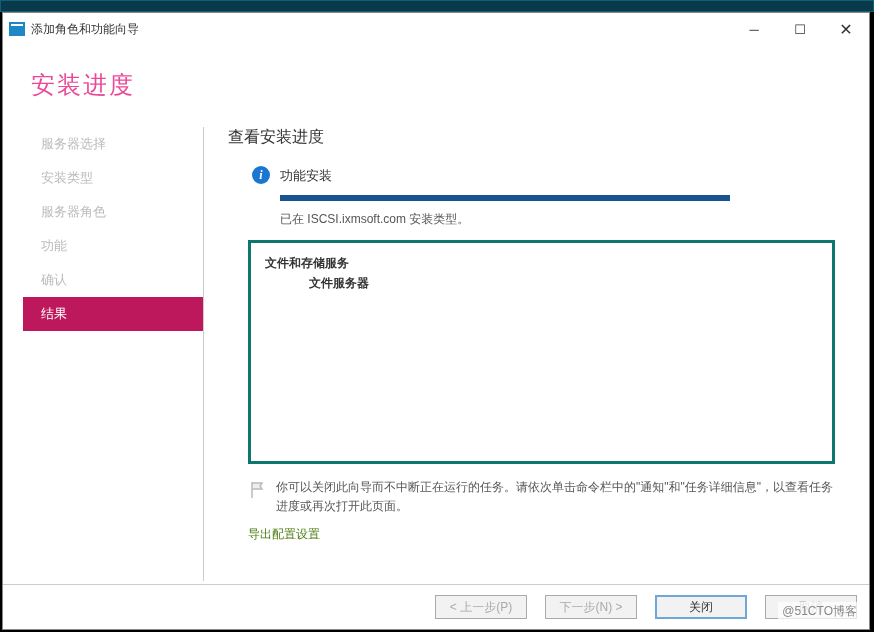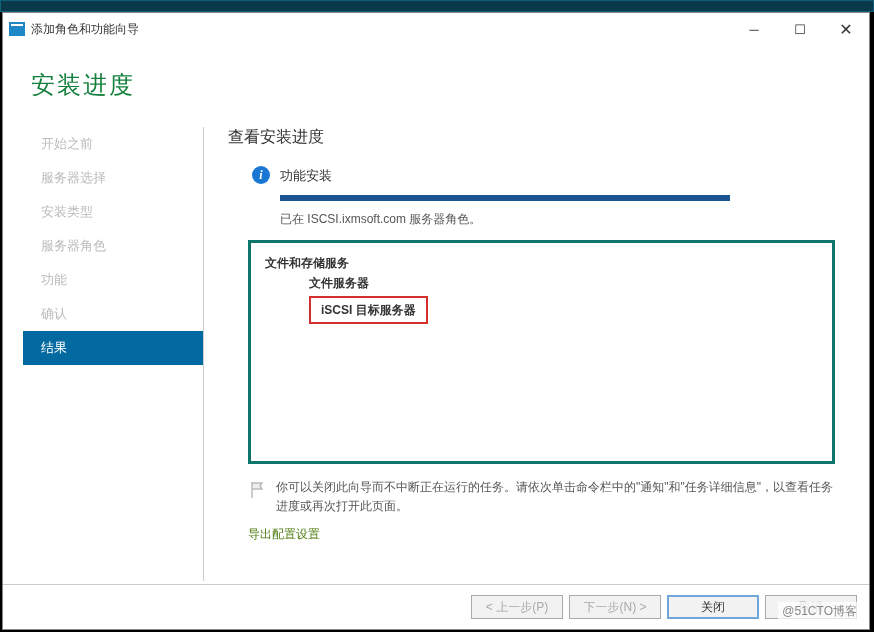--- a/index.html
+++ b/index.html
@@ -12,30 +12,30 @@
     
     .titlebar { height: 32px; display: flex; align-items: center; background: #fff; padding: 0 0 0 6px; }
     .titlebar .icon { width: 16px; height: 14px; background: #1e88c7; margin-right: 6px; position: relative; }
     .titlebar .icon::before { content:''; position:absolute; left:2px; top:2px; width:12px; height:2px; background:#fff; }
     .titlebar .title { font-size: 12px; color: #333; flex: 1; }
     .winbtns { display: flex; }
     .winbtn { width: 46px; height: 30px; display: flex; align-items: center; justify-content: center; font-size: 13px; color: #333; }
     .winbtn.close { font-size: 16px; }
     
     .header-area { padding: 24px 28px 8px 28px; display: flex; justify-content: space-between; align-items: flex-start; }
-    .page-title { font-size: 24px; color: #15803d; font-weight: normal; letter-spacing: 2px; }
+    .page-title { font-size: 24px; color: #ec4899; font-weight: normal; letter-spacing: 2px; }
     .target-info { text-align: right; font-size: 11px; color: #555; line-height: 1.4; }
     .target-info .label { color: #555; }
     .target-info .server { color: #333; }
     
     .body-area { display: flex; padding: 0 0 0 20px; height: 480px; }
     
     .sidebar { width: 180px; padding-top: 18px; }
     .sidebar-item { padding: 8px 10px 8px 18px; font-size: 13px; color: #bbb; }
-    .sidebar-item.active { background: #0369a1; color: #fff; }
+    .sidebar-item.active { background: #be185d; color: #fff; }
     
     .vline { width: 1px; background: #ccc; margin-top: 18px; height: 454px; }
     
     .main { flex: 1; padding: 18px 28px 0 24px; font-size: 12px; color: #333; }
     .section-label { font-size: 16px; color: #333; margin-bottom: 18px; }
     
     .info-row { display: flex; align-items: flex-start; margin-left: 24px; margin-bottom: 6px; }
     .info-icon { width: 18px; height: 18px; border-radius: 50%; background: #1976d2; color: #fff; font-size: 12px; font-weight: bold; display: flex; align-items: center; justify-content: center; margin-right: 10px; font-style: italic; font-family: Georgia, serif; }
     .info-text { font-size: 13px; color: #333; padding-top: 1px; }
     
@@ -51,21 +51,21 @@
     .ft-l3.highlight { display: inline-block; border: 2px solid #d32f2f; padding: 2px 10px; margin-top: 2px; }
     
     .note-row { display: flex; align-items: flex-start; margin: 14px 6px 10px 20px; }
     .flag-icon { width: 20px; height: 20px; margin-right: 8px; margin-top: 2px; position: relative; }
     .flag-icon svg { display: block; }
     .note-text { font-size: 12px; color: #555; line-height: 1.6; flex: 1; }
     
     .export-link { margin-left: 20px; font-size: 12px; color: #4d7c0f; }
     
     .button-bar { position: absolute; bottom: 0; left: 0; right: 0; border-top: 1px solid #ccc; padding: 10px 12px; display: flex; justify-content: flex-end; gap: 6px; background: #fff; }
-    .btn { min-width: 92px; height: 24px; border: 1px solid #aaa; background: #f2f2f2; font-size: 12px; display: flex; align-items: center; justify-content: center; color: #aaa; }
+    .btn { min-width: 92px; height: 24px; border: 1px solid #aaa; background: #f2f2f2; font-size: 12px; display: flex; align-items: center; justify-content: center; color: #aaa; margin-left: 12px; }
     .btn.enabled { color: #333; border-color: #888; }
     .btn.primary { border: 2px solid #6fa8d8; color: #333; }
     
     .watermark { position: absolute; right: 8px; bottom: 8px; font-size: 12px; color: #888; background: rgba(255,255,255,0.7); padding: 1px 4px; }
   </style>
 </head>
 <body>
 
 <div class="outer-frame">
   <div class="bg-rect"></div>
@@ -81,48 +81,46 @@
         <div class="winbtn close">✕</div>
       </div>
     </div>
 
     <div class="header-area">
       <div class="page-title">安装进度</div>
     </div>
 
     <div class="body-area">
       <div class="sidebar">
-        <div class="sidebar-item">开始之前</div>
         <div class="sidebar-item">服务器选择</div>
         <div class="sidebar-item">安装类型</div>
         <div class="sidebar-item">服务器角色</div>
         <div class="sidebar-item">功能</div>
         <div class="sidebar-item">确认</div>
         <div class="sidebar-item active">结果</div>
       </div>
 
       <div class="vline"></div>
 
       <div class="main">
         <div class="section-label">查看安装进度</div>
 
         <div class="info-row">
           <div class="info-icon">i</div>
           <div class="info-text">功能安装</div>
         </div>
 
         <div class="progress-wrap"></div>
 
-        <div class="success-msg">已在 ISCSI.ixmsoft.com 服务器角色。</div>
+        <div class="success-msg">已在 ISCSI.ixmsoft.com 安装类型。</div>
 
         <div class="feature-box">
           <div class="feature-tree">
             <div class="ft-l1">文件和存储服务</div>
             <div class="ft-l3">文件服务器</div>
-            <div style="margin-left:44px;"><span class="ft-l3 highlight" style="margin-left:0;">iSCSI 目标服务器</span></div>
           </div>
         </div>
 
         <div class="note-row">
           <div class="flag-icon">
             <svg width="20" height="20" viewBox="0 0 20 20">
                 <path d="M4 2 L4 18 M4 3 L14 3 L12 6 L14 9 L4 9" stroke="#bbb" stroke-width="1.5" fill="#eee"></path>
               </svg>
           </div>
           <div class="note-text">你可以关闭此向导而不中断正在运行的任务。请依次单击命令栏中的"通知"和"任务详细信息"，以查看任务进度或再次打开此页面。</div>

